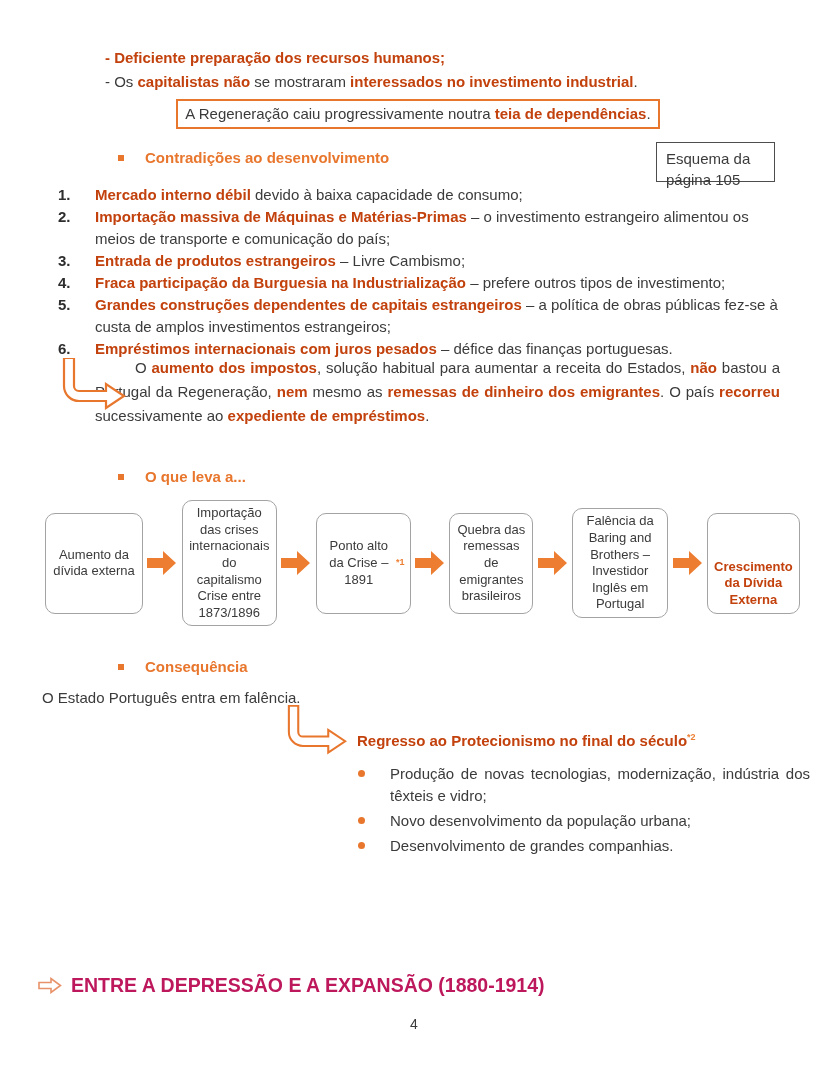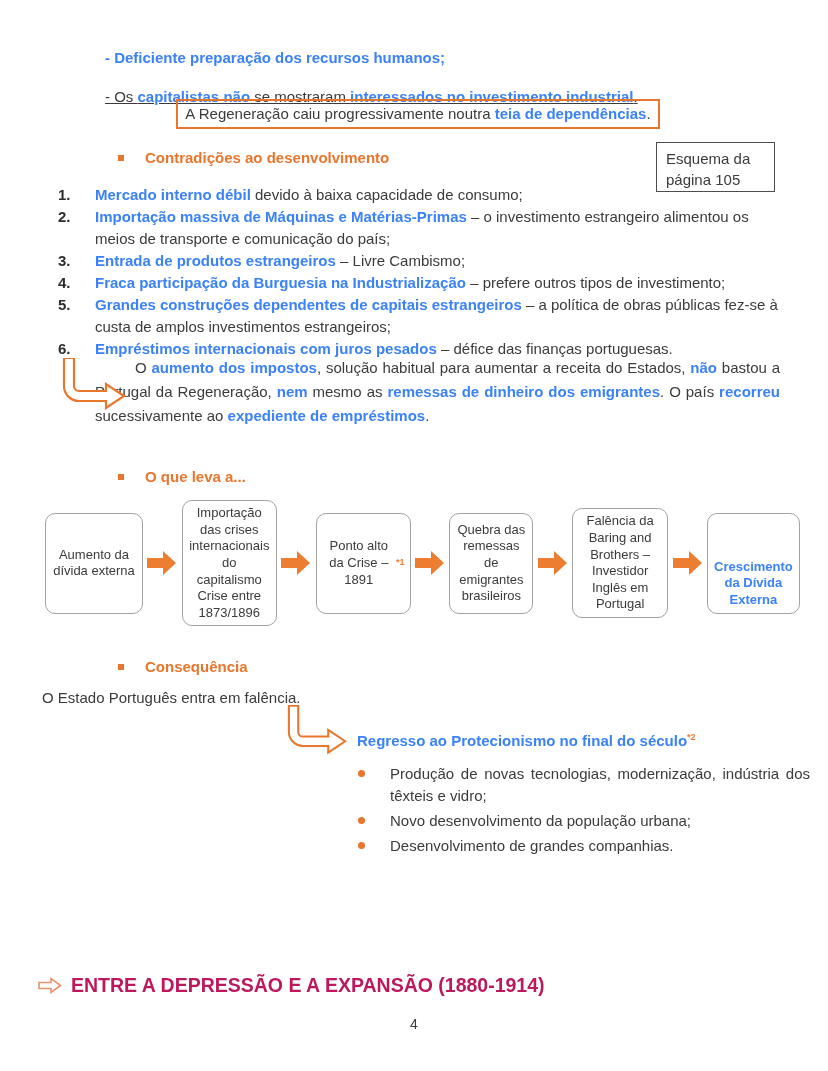--- a/index.html
+++ b/index.html
@@ -1,26 +1,26 @@
 <!DOCTYPE html>
 <html><head>
 <meta charset="utf-8">
 <style>
   html,body{margin:0;padding:0;background:#ffffff;}
   .page{position:relative;width:828px;height:1071px;margin:0 auto;background:#fff;overflow:hidden;
         font-family:"Liberation Sans",sans-serif;color:#3b3b3b;font-size:15px;}
   .abs{position:absolute;}
-  .b{font-weight:700;color:#3b82f6;}
+  .b{font-weight:700;color:#c2410c;}
   .sup{color:#ED7D31;font-weight:700;font-size:9px;vertical-align:super;}
   .line{line-height:22px;}
   .banner{border:2px solid #E8762D;box-sizing:border-box;width:484px;text-align:center;
           padding:3px 0;line-height:20px;}
   .orange-heading{color:#E8762D;font-weight:700;display:flex;align-items:center;}
   .sq{width:6px;height:6px;background:#E8762D;display:inline-block;flex:none;margin-right:21px;}
-  .side-box{border:1.5px solid #4d4d4d;box-sizing:border-box;width:119px;height:50px;
+  .side-box{border:1.5px solid #4d4d4d;box-sizing:border-box;width:119px;height:40px;
             padding:5px 9px;line-height:21px;}
   .nlist{width:722px;}
   .nrow{display:flex;line-height:22px;}
   .nnum{width:37px;flex:none;font-weight:700;color:#2d2d2d;}
   .ntext{flex:1;}
   .para{width:685px;margin-left:35px;text-align:justify;text-indent:40px;line-height:24px;}
   .flow{left:45px;top:500px;width:755px;display:flex;align-items:center;justify-content:space-between;}
   .fbox{box-sizing:border-box;border:1.4px solid #A3A3A3;border-radius:10px;min-height:101px;
         display:flex;align-items:center;justify-content:center;text-align:center;
         font-size:13px;line-height:1.28;padding:4px 5px;background:#fff;}
@@ -33,21 +33,21 @@
   .footer-heading{display:flex;align-items:center;font-size:19.5px;font-weight:700;color:#be185d;}
   .footer-heading svg{margin-right:9px;}
   .pagenum{left:0;width:100%;text-align:center;font-size:14px;}
 </style>
 </head>
 <body>
 
 <div class="page">
 
   <div class="abs line" style="left:105px;top:47px;width:680px;"><span class="b">- Deficiente preparação dos recursos humanos;</span></div>
-  <div class="abs line" style="left:105px;top:86px;width:680px;text-decoration:underline;"><span>- Os </span><span class="b">capitalistas não</span><span> se mostraram </span><span class="b">interessados no investimento industrial</span><span>.</span></div>
+  <div class="abs line" style="left:105px;top:71px;width:680px;"><span>- Os </span><span class="b">capitalistas não</span><span> se mostraram </span><span class="b">interessados no investimento industrial</span><span>.</span></div>
 
   <div class="abs banner" style="left:176px;top:99px;"><span>A Regeneração caiu progressivamente noutra </span><span class="b">teia de dependências</span><span>.</span></div>
 
   <div class="abs orange-heading" style="left:118px;top:149px;">
     <span class="sq"></span>
     <span>Contradições ao desenvolvimento</span>
   </div>
 
   <div class="abs side-box" style="left:656px;top:142px;">Esquema da página 105</div>
 

